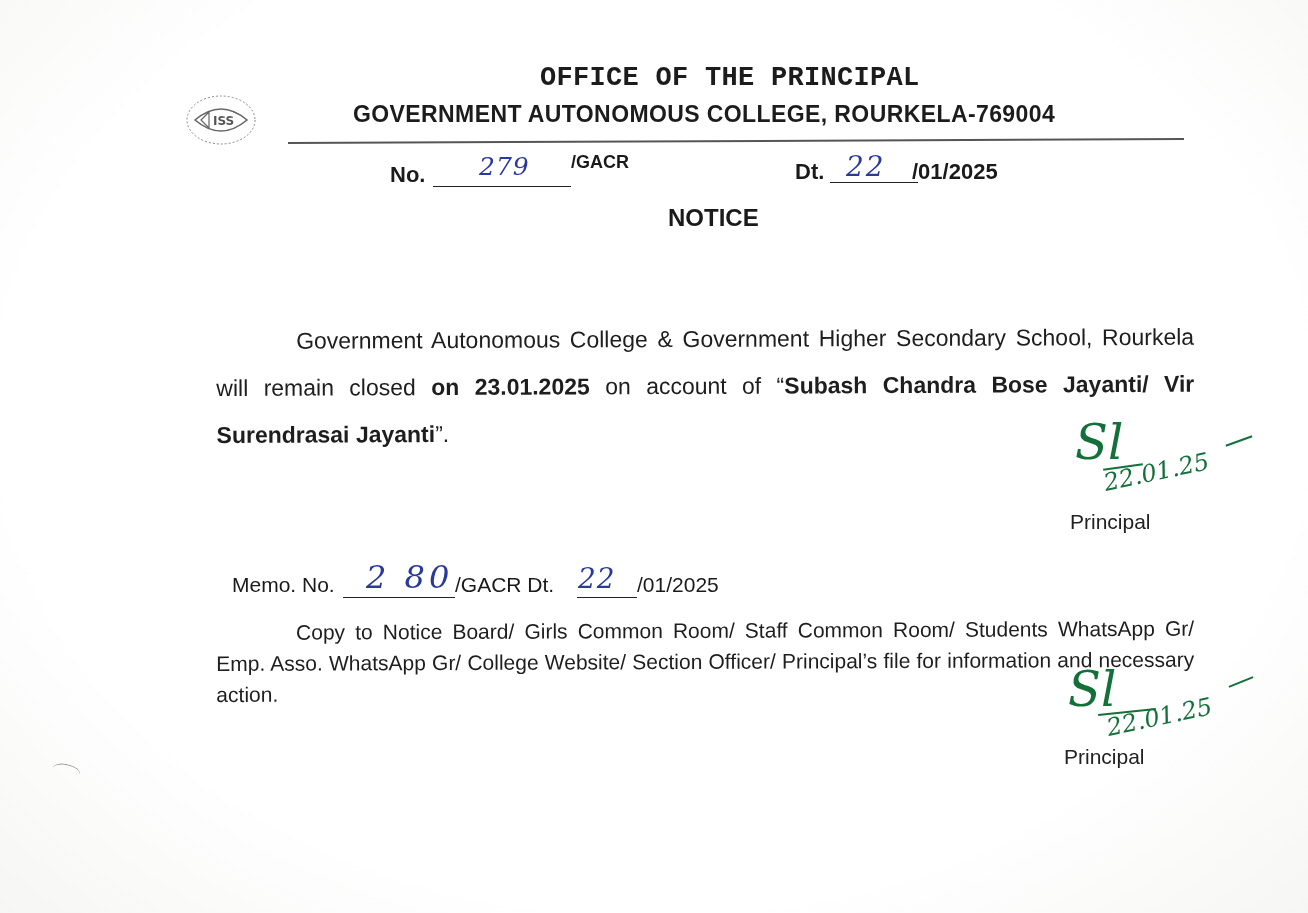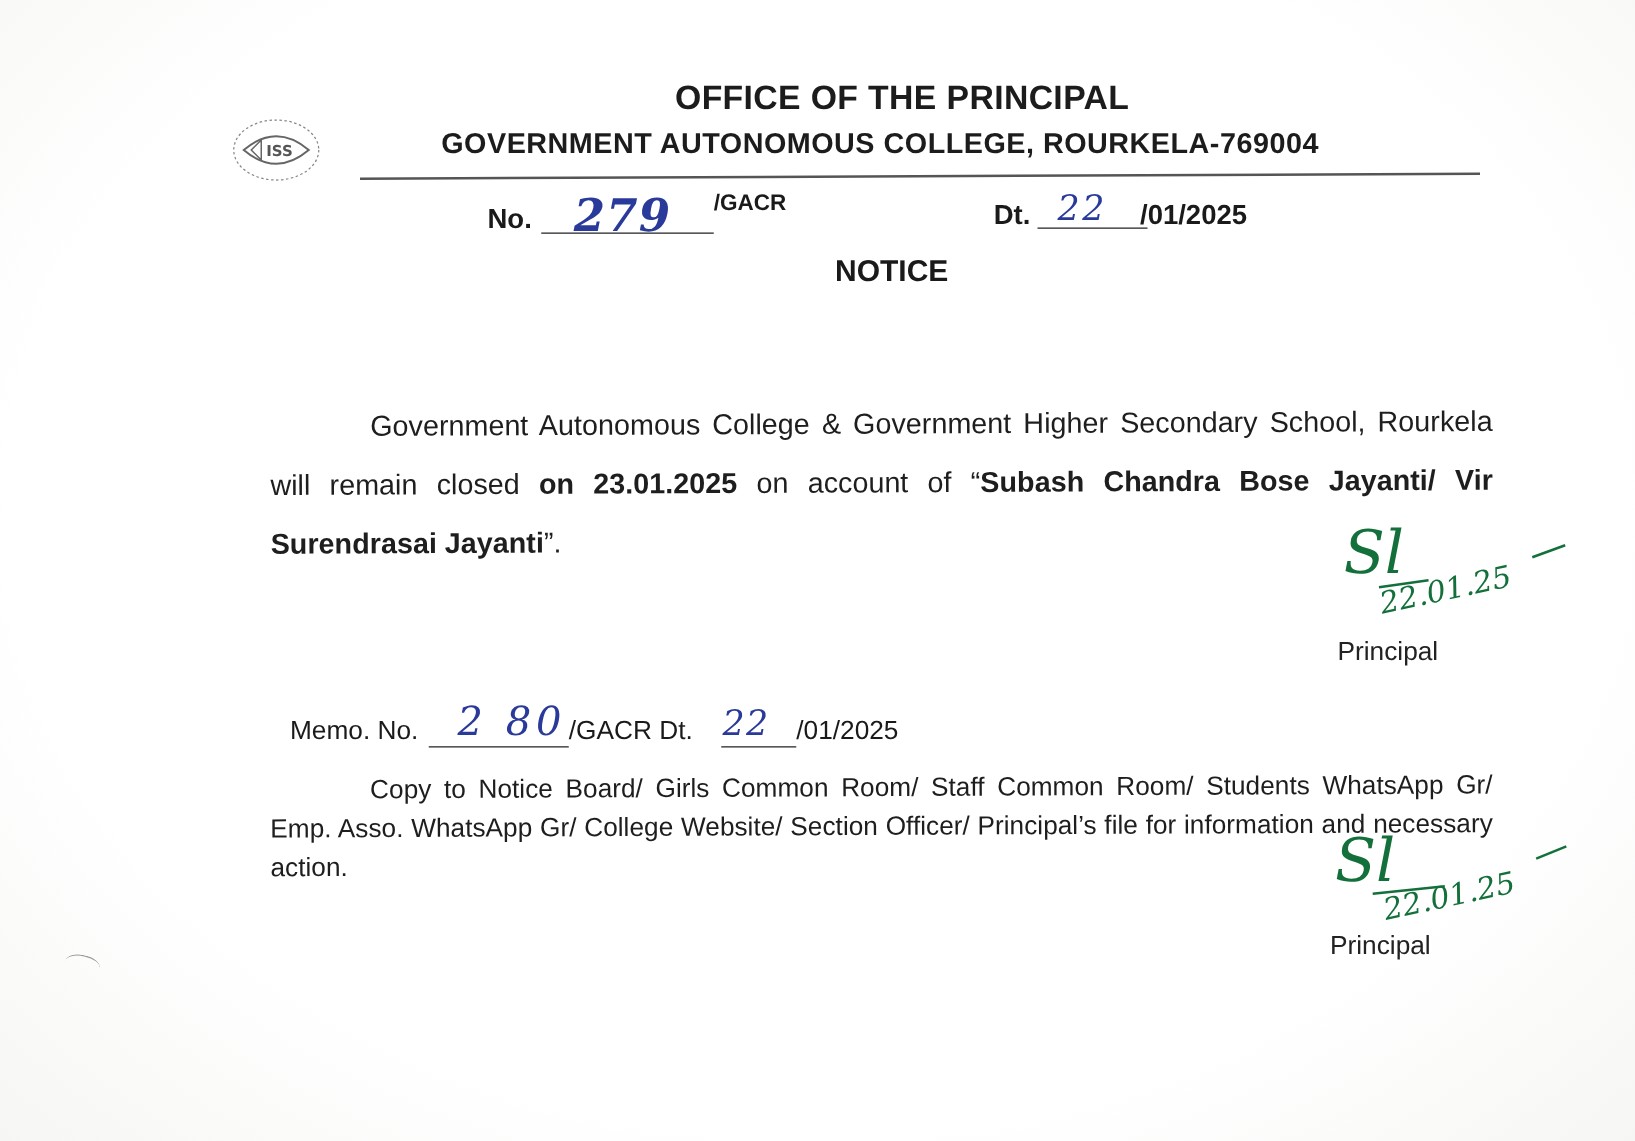--- a/index.html
+++ b/index.html
@@ -28,20 +28,21 @@
     position: absolute;
     left: 183px; top: 92px;
     width: 76px; height: 56px;
   }
   .title-main {
     left: 540px; top: 63px;
     font-size: 27px;
     font-weight: bold;
     letter-spacing: 0.3px;
     color: #1c1c1c;
+    font-family: Liberation Mono, monospace;
   }
   .title-sub {
     left: 353px; top: 101px;
     font-size: 23px;
     font-weight: bold;
     letter-spacing: 0.4px;
     color: #1c1c1c;
   }
   .header-rule {
     position: absolute;
@@ -50,22 +51,22 @@
     border-top: 2px solid #555;
     transform: rotate(-0.25deg);
   }
 
   
   .ref-no-label { left: 390px; top: 162px; font-size: 22px; font-weight: bold; }
   .ref-no-blank {
     position: absolute; left: 433px; top: 186px; width: 138px; border-top: 1.5px solid #222;
   }
   .ref-no-hand {
-    left: 459px; top: 152px; font-size: 36px; color: #2a3a9a;
-    font-family: "DejaVu Serif", serif; font-style: italic; letter-spacing: 1px; font-weight: bold;
+    left: 479px; top: 152px; font-size: 25px; color: #2a3a9a;
+    font-family: "DejaVu Serif", serif; font-style: italic; letter-spacing: 1px;
   }
   .ref-no-suffix { left: 571px; top: 152px; font-size: 18px; font-weight: bold; }
 
   .ref-dt-label { left: 795px; top: 159px; font-size: 22px; font-weight: bold; }
   .ref-dt-blank {
     position: absolute; left: 830px; top: 182px; width: 88px; border-top: 1.5px solid #222;
   }
   .ref-dt-hand {
     left: 846px; top: 150px; font-size: 28px; color: #2a3a9a;
     font-family: "DejaVu Serif", serif; font-style: italic; letter-spacing: 2px;

